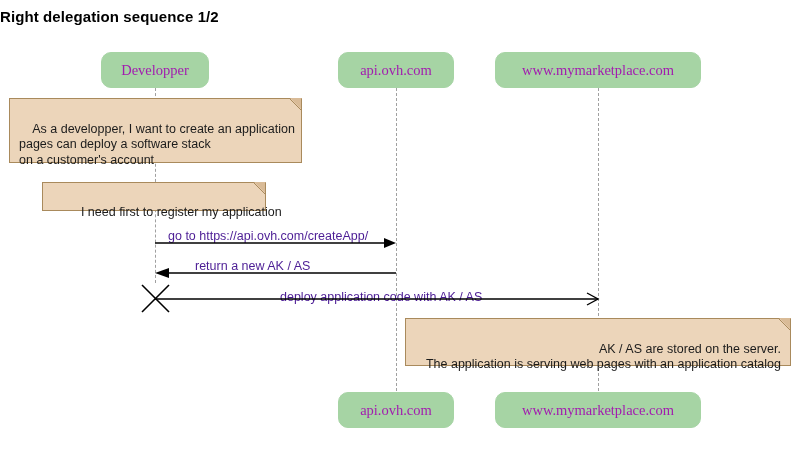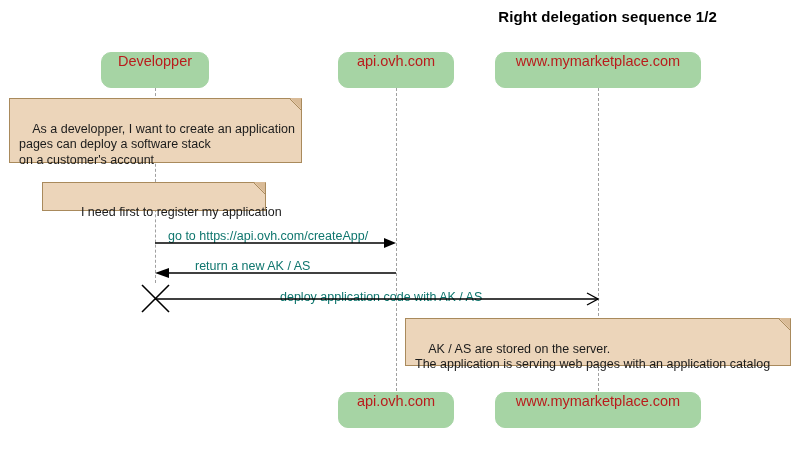--- a/index.html
+++ b/index.html
@@ -20,21 +20,21 @@
     width: 800px;
     height: 457px;
   }
 
   
   .diagram-title {
     position: absolute;
     left: 0;
     top: 8px;
     width: 717px;
-    text-align: right;
+    text-align: left;
     font-size: 15px;
     font-weight: bold;
     letter-spacing: 0.1px;
     color: #000;
   }
 
   
   .lifeline {
     position: absolute;
     width: 0;
@@ -42,24 +42,26 @@
   }
 
   
   .participant {
     position: absolute;
     box-sizing: border-box;
     background: #a6d4a4;
     border: 1px solid #a6d4a4;
     border-radius: 10px;
     display: flex;
+    align-items: center;
     justify-content: center;
     font-size: 14.5px;
-    color: #b91c1c;
+    color: #a21caf;
     white-space: nowrap;
+    font-family: Liberation Serif, serif;
   }
 
   
   .note {
     position: absolute;
     box-sizing: border-box;
     background: #ecd5ba;
     border: 1px solid #a98a5c;
     padding: 7px 9px 6px 9px;
     font-size: 12.5px;
@@ -82,21 +84,21 @@
     right: -1px;
     width: 13px;
     height: 13px;
     pointer-events: none;
   }
 
   
   .msg-label {
     position: absolute;
     font-size: 12.5px;
-    color: #0f766e;
+    color: #4c1d95;
     white-space: nowrap;
   }
   .msg-svg {
     position: absolute;
     overflow: visible;
   }
   .destroy-svg {
     position: absolute;
     overflow: visible;
   }
@@ -158,21 +160,21 @@
     <line x1="2" y1="2" x2="29" y2="29" stroke="#000000" stroke-width="1.6"></line>
     <line x1="29" y1="2" x2="2" y2="29" stroke="#000000" stroke-width="1.6"></line>
   </svg>
 
   <div class="msg-label" style="left:280px; top:290px;">deploy application code with AK / AS</div>
   <svg class="msg-svg" style="left:155px; top:291px; width:448px; height:16px;" viewBox="0 0 448 16">
     <line x1="0" y1="8" x2="443" y2="8" stroke="#000000" stroke-width="1.4"></line>
     <path d="M432 2 L443 8 L432 14" stroke="#000000" stroke-width="1.4" fill="none"></path>
   </svg>
 
-  <div class="note" style="left:405px; top:318px; width:386px; height:48px;">
+  <div class="note" style="left:405px; top:318px; width:386px; height:48px;text-align:right;">
     <span>AK / AS are stored on the server.
 The application is serving web pages with an application catalog</span>
     <span class="note-fold"></span>
     <svg class="note-fold-edge" viewBox="0 0 13 13">
       <path d="M0.5 0.5 L12.5 12.5" stroke="#a98a5c" stroke-width="1" fill="none"></path>
       <path d="M12.5 0.5 L12.5 12.5" stroke="#a98a5c" stroke-width="1" fill="none"></path>
     </svg>
   </div>
 
   <div class="participant" style="left:338px; top:392px; width:116px; height:36px;">

